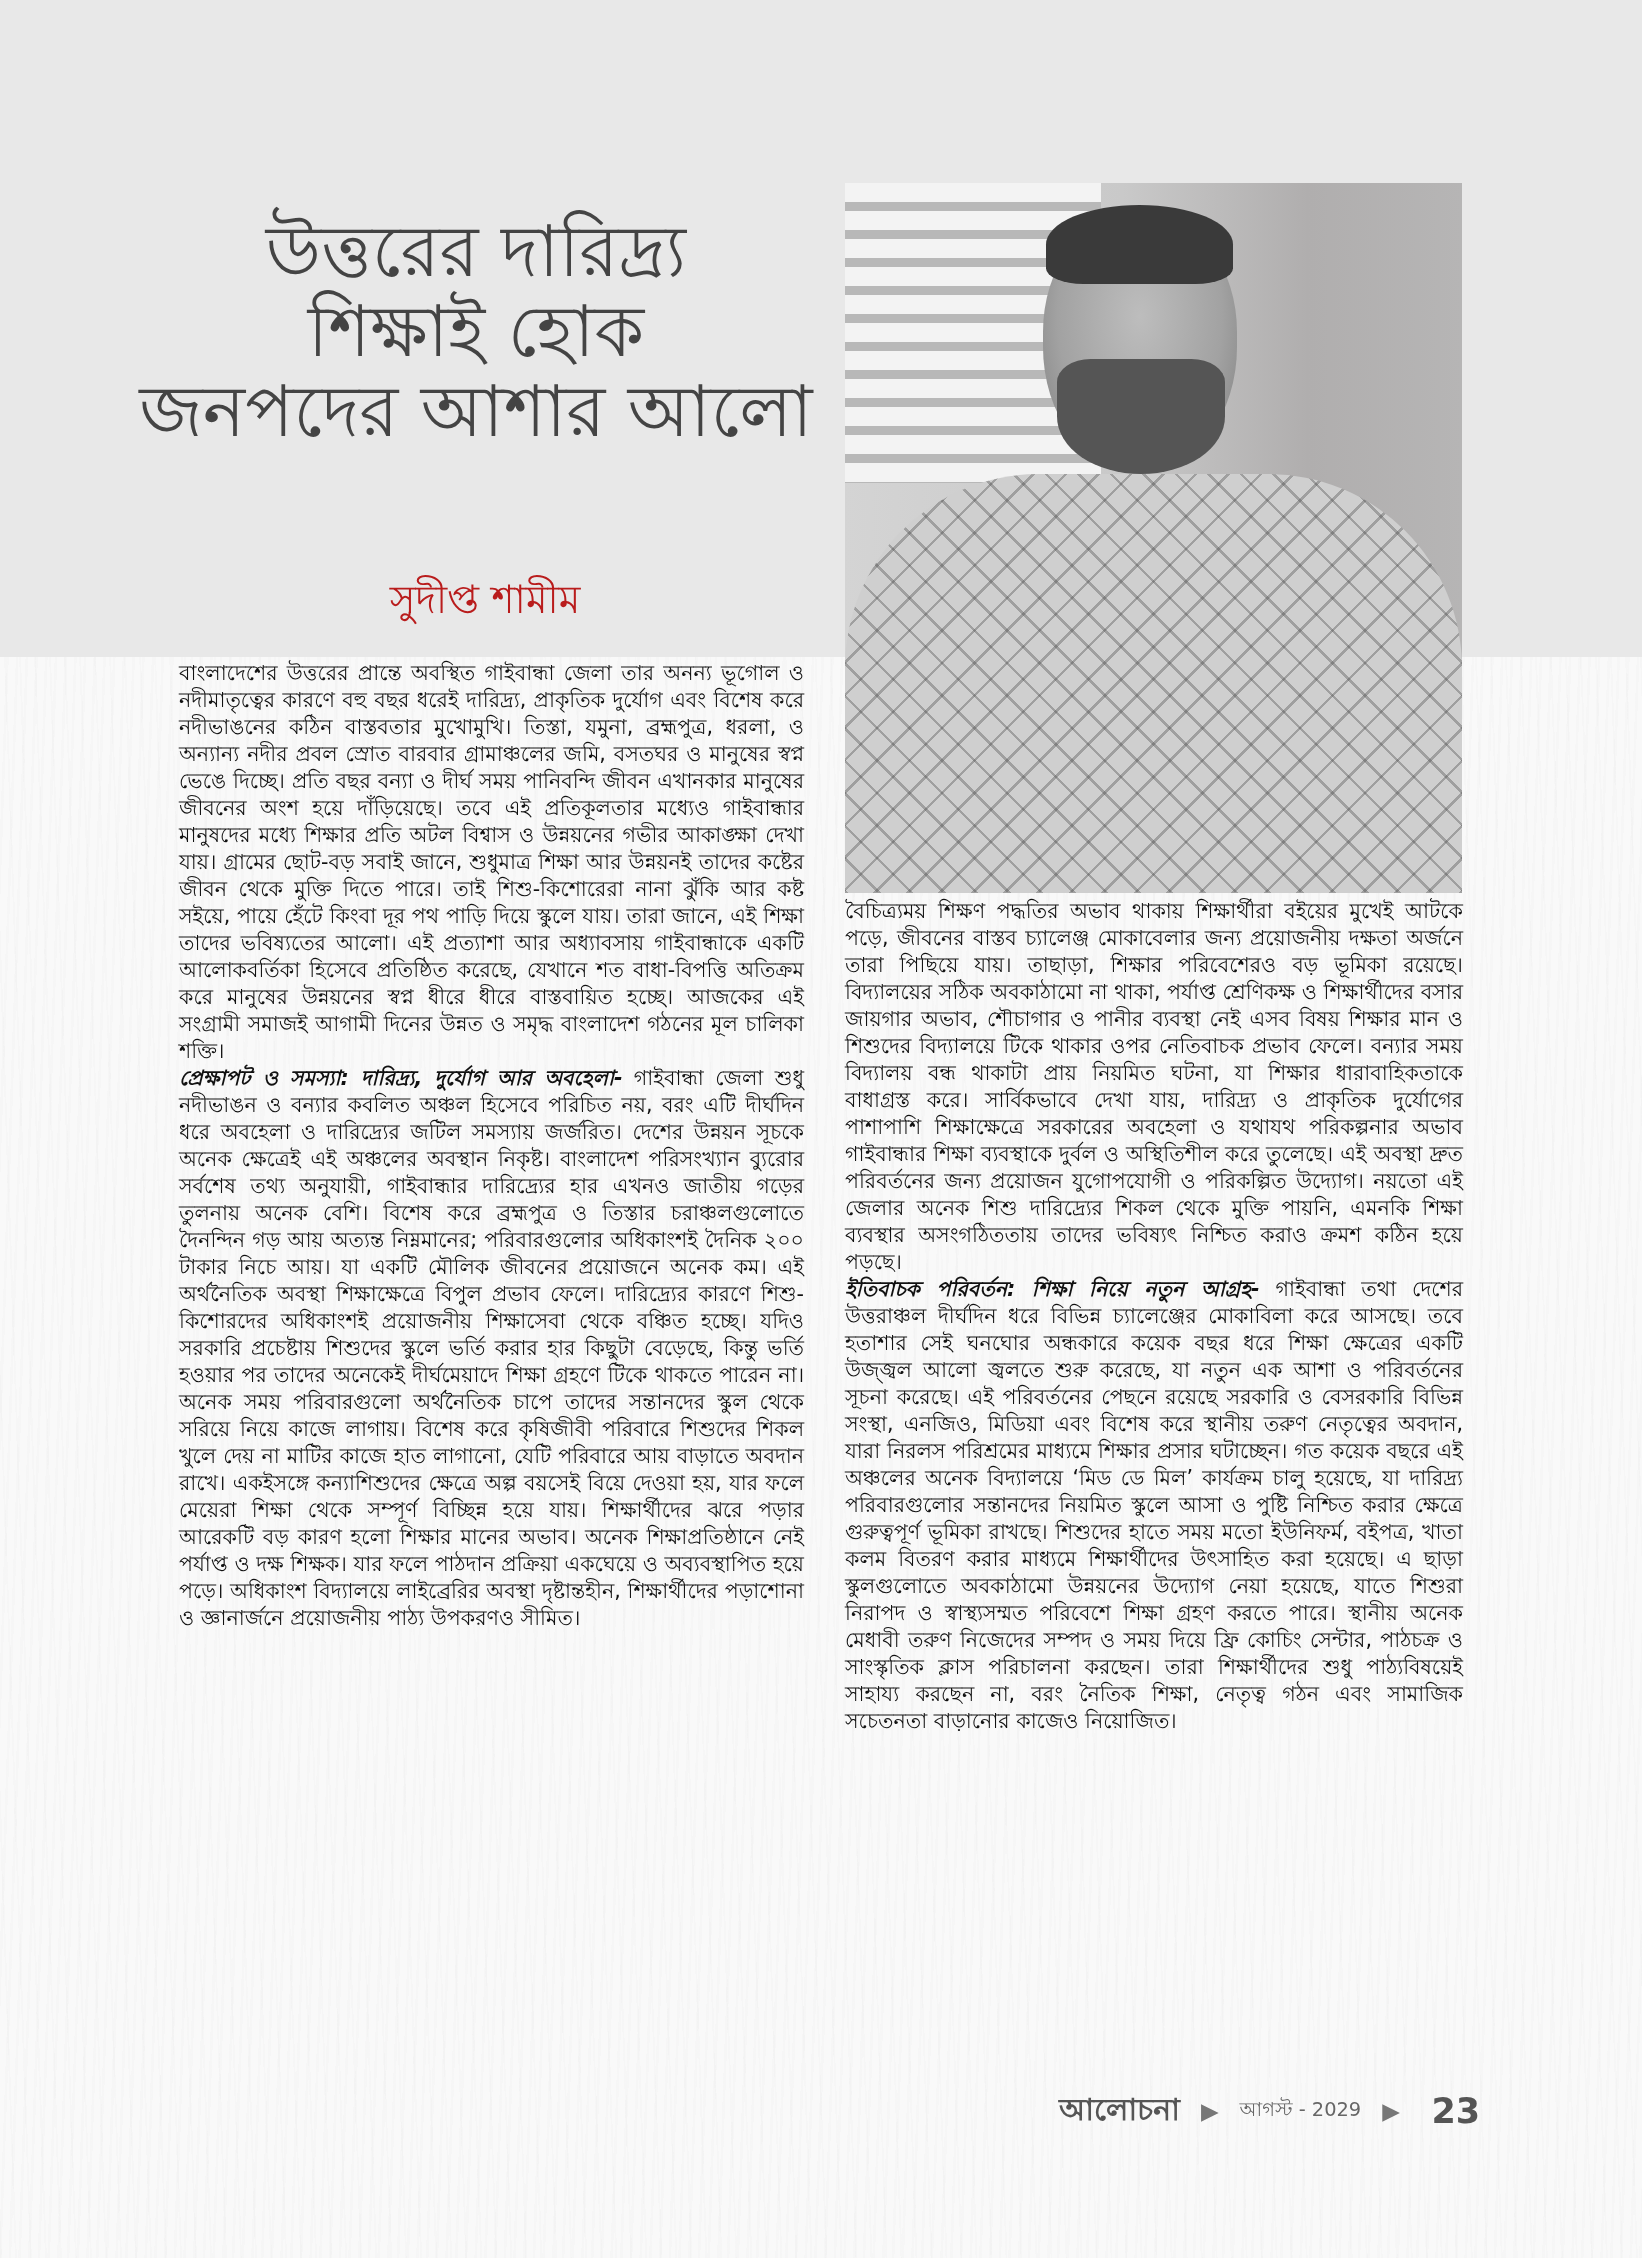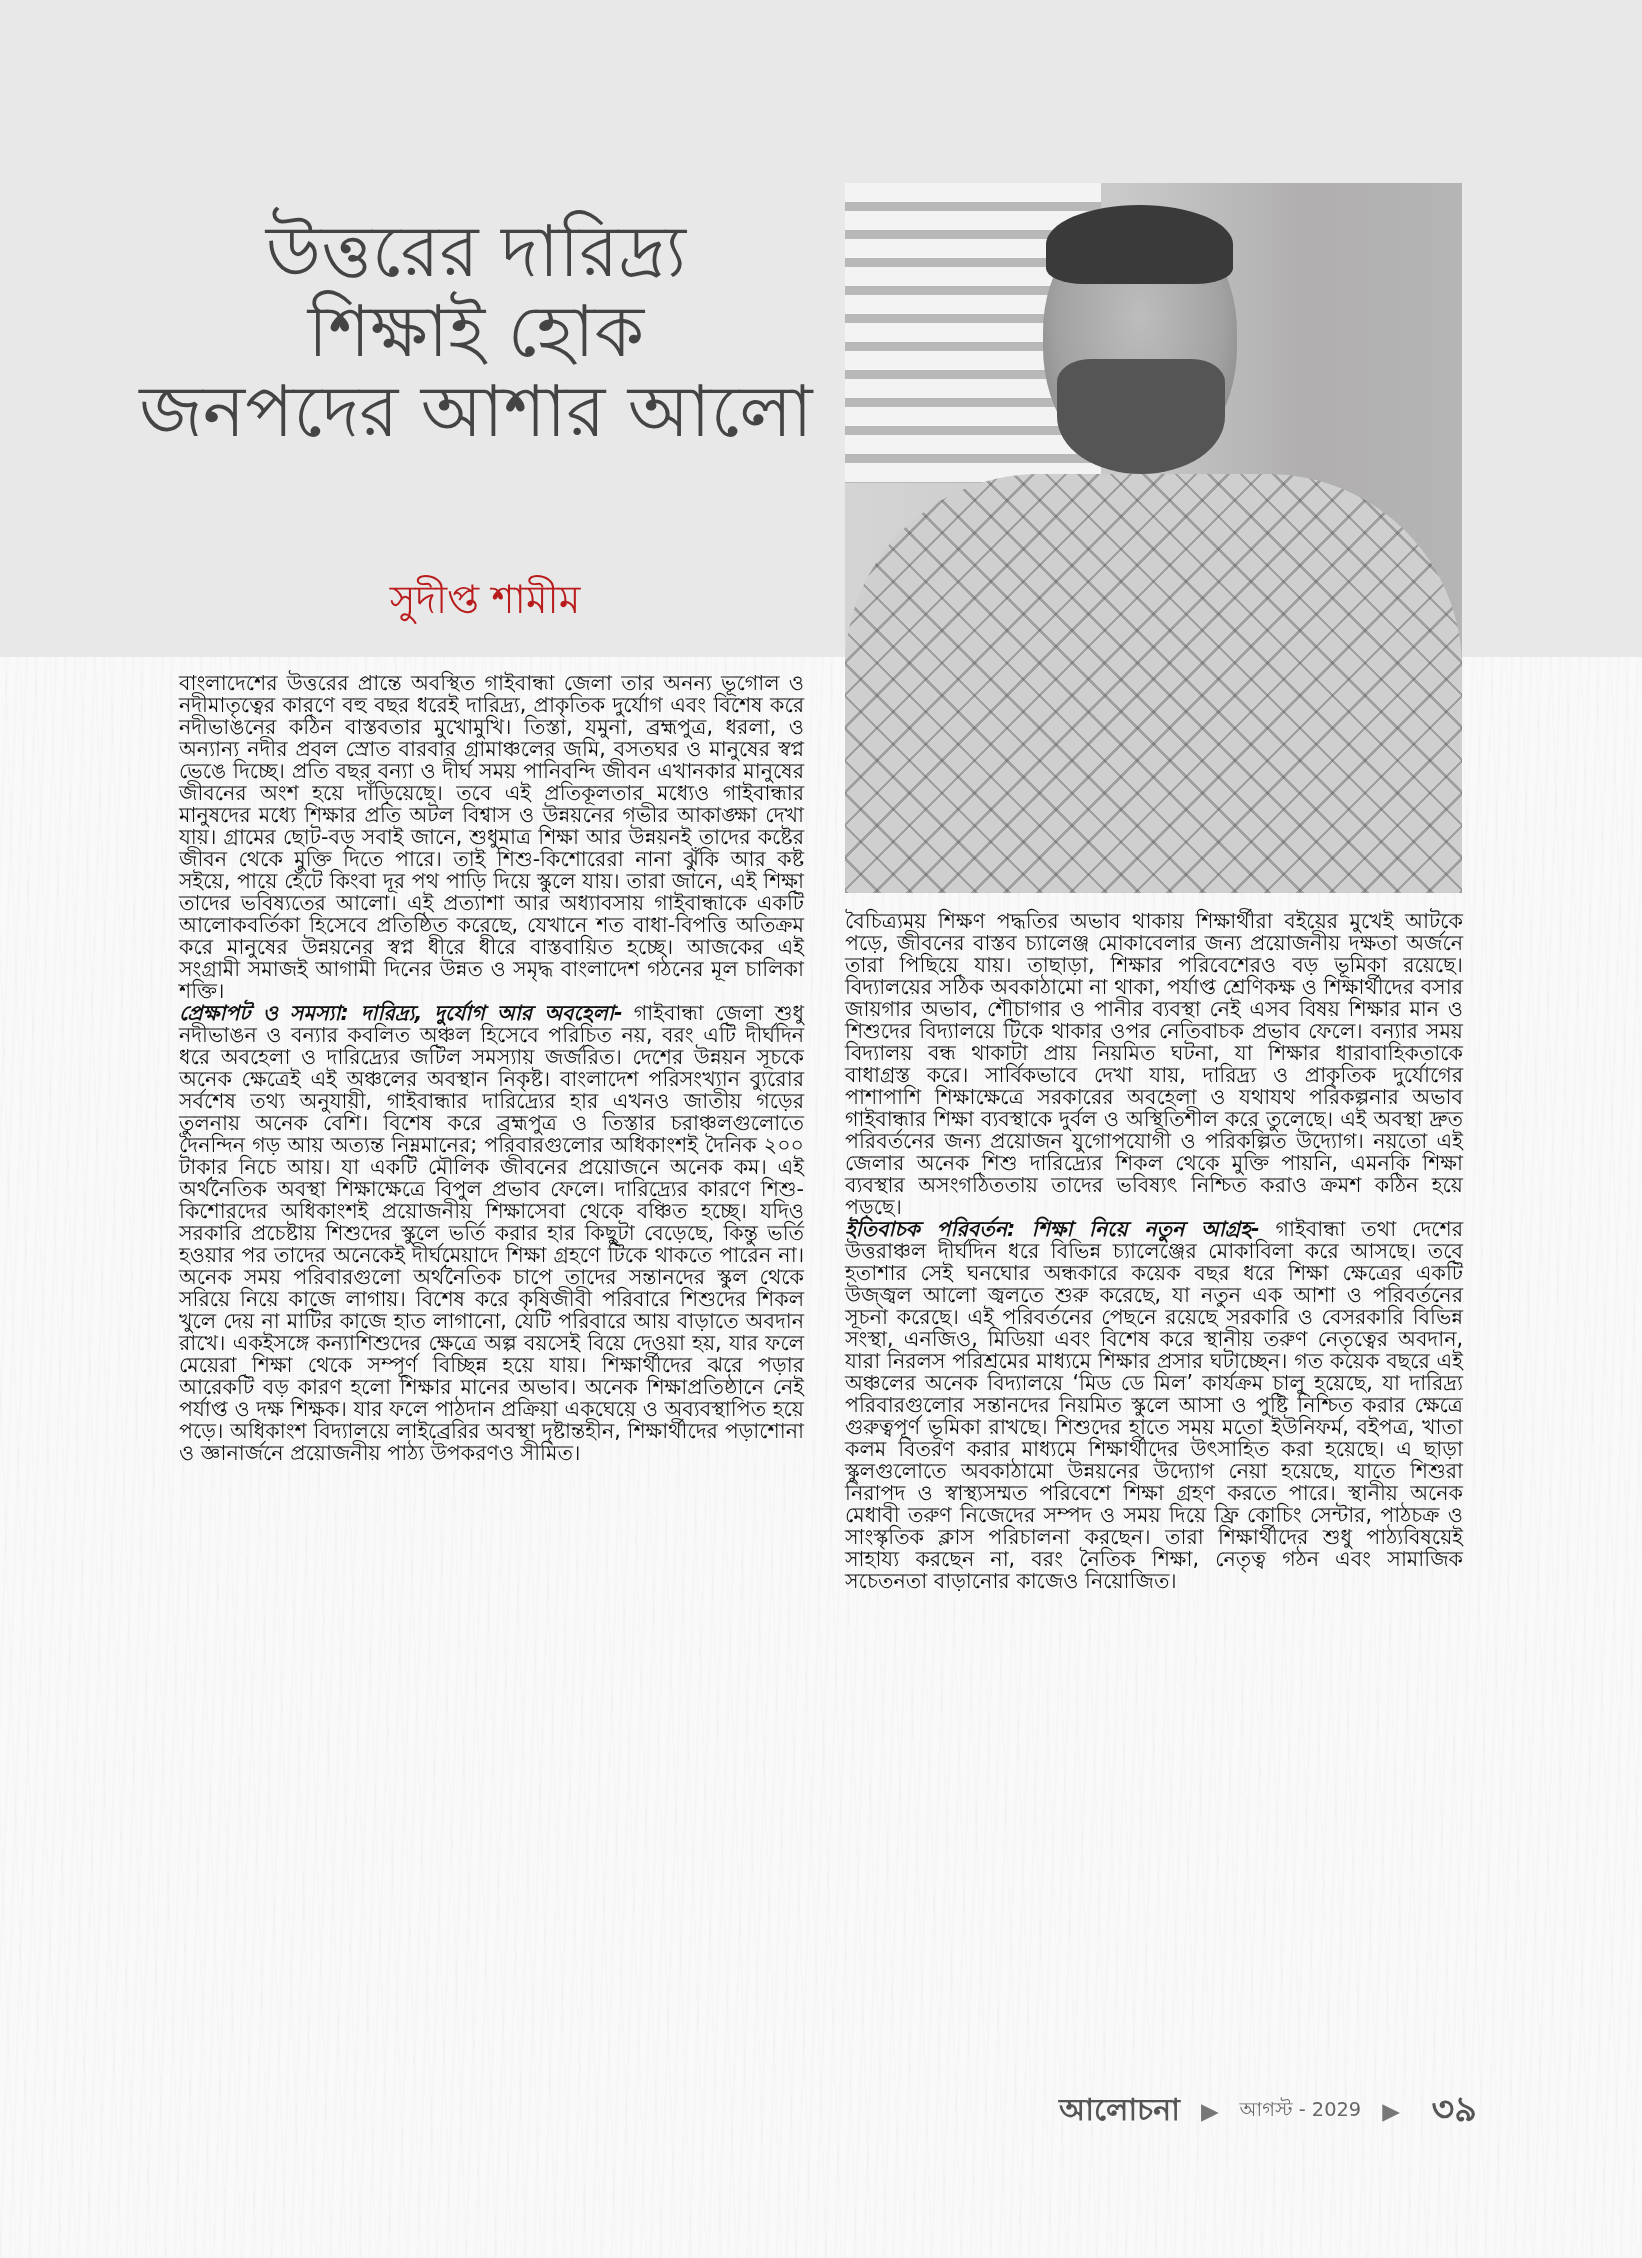--- a/index.html
+++ b/index.html
@@ -59,22 +59,22 @@
     position: absolute; left: 201px; top: 22px; width: 187px; height: 79px;
     border-radius: 50% 50% 20% 20%;
     background: #3a3a3a;
   }
   .photo .beard {
     position: absolute; left: 212px; top: 176px; width: 168px; height: 115px;
     border-radius: 20% 20% 50% 50%;
     background: #555;
   }
   .col {
-    position: absolute; font-size: 20.6px; line-height: 22px;
-    text-align: justify; color: #111; margin-top: 12px;
+    position: absolute; font-size: 20.6px; line-height: 27px;
+    text-align: justify; color: #111;
   }
   .col p { margin: 0; }
   .col-left { left: 179px; top: 660px; width: 625px; }
   .col-right { left: 845px; top: 898px; width: 618px; }
   .subhead { font-weight: bold; font-style: italic; }
   .footer {
     position: absolute; left: 1059px; top: 2089px; width: 415px; height: 44px;
     display: flex; align-items: center; gap: 21px; color: #666;
     white-space: nowrap;
   }
@@ -113,15 +113,15 @@
 <div class="col col-right">
   <p>বৈচিত্র্যময় শিক্ষণ পদ্ধতির অভাব থাকায় শিক্ষার্থীরা বইয়ের মুখেই আটকে পড়ে, জীবনের বাস্তব চ্যালেঞ্জ মোকাবেলার জন্য প্রয়োজনীয় দক্ষতা অর্জনে তারা পিছিয়ে যায়। তাছাড়া, শিক্ষার পরিবেশেরও বড় ভূমিকা রয়েছে। বিদ্যালয়ের সঠিক অবকাঠামো না থাকা, পর্যাপ্ত শ্রেণিকক্ষ ও শিক্ষার্থীদের বসার জায়গার অভাব, শৌচাগার ও পানীর ব্যবস্থা নেই এসব বিষয় শিক্ষার মান ও শিশুদের বিদ্যালয়ে টিকে থাকার ওপর নেতিবাচক প্রভাব ফেলে। বন্যার সময় বিদ্যালয় বন্ধ থাকাটা প্রায় নিয়মিত ঘটনা, যা শিক্ষার ধারাবাহিকতাকে বাধাগ্রস্ত করে। সার্বিকভাবে দেখা যায়, দারিদ্র্য ও প্রাকৃতিক দুর্যোগের পাশাপাশি শিক্ষাক্ষেত্রে সরকারের অবহেলা ও যথাযথ পরিকল্পনার অভাব গাইবান্ধার শিক্ষা ব্যবস্থাকে দুর্বল ও অস্থিতিশীল করে তুলেছে। এই অবস্থা দ্রুত পরিবর্তনের জন্য প্রয়োজন যুগোপযোগী ও পরিকল্পিত উদ্যোগ। নয়তো এই জেলার অনেক শিশু দারিদ্র্যের শিকল থেকে মুক্তি পায়নি, এমনকি শিক্ষা ব্যবস্থার অসংগঠিততায় তাদের ভবিষ্যৎ নিশ্চিত করাও ক্রমশ কঠিন হয়ে পড়ছে।</p>
   <p><span class="subhead">ইতিবাচক পরিবর্তন: শিক্ষা নিয়ে নতুন আগ্রহ-</span><span> গাইবান্ধা তথা দেশের উত্তরাঞ্চল দীর্ঘদিন ধরে বিভিন্ন চ্যালেঞ্জের মোকাবিলা করে আসছে। তবে হতাশার সেই ঘনঘোর অন্ধকারে কয়েক বছর ধরে শিক্ষা ক্ষেত্রের একটি উজ্জ্বল আলো জ্বলতে শুরু করেছে, যা নতুন এক আশা ও পরিবর্তনের সূচনা করেছে। এই পরিবর্তনের পেছনে রয়েছে সরকারি ও বেসরকারি বিভিন্ন সংস্থা, এনজিও, মিডিয়া এবং বিশেষ করে স্থানীয় তরুণ নেতৃত্বের অবদান, যারা নিরলস পরিশ্রমের মাধ্যমে শিক্ষার প্রসার ঘটাচ্ছেন। গত কয়েক বছরে এই অঞ্চলের অনেক বিদ্যালয়ে ‘মিড ডে মিল’ কার্যক্রম চালু হয়েছে, যা দারিদ্র্য পরিবারগুলোর সন্তানদের নিয়মিত স্কুলে আসা ও পুষ্টি নিশ্চিত করার ক্ষেত্রে গুরুত্বপূর্ণ ভূমিকা রাখছে। শিশুদের হাতে সময় মতো ইউনিফর্ম, বইপত্র, খাতা কলম বিতরণ করার মাধ্যমে শিক্ষার্থীদের উৎসাহিত করা হয়েছে। এ ছাড়া স্কুলগুলোতে অবকাঠামো উন্নয়নের উদ্যোগ নেয়া হয়েছে, যাতে শিশুরা নিরাপদ ও স্বাস্থ্যসম্মত পরিবেশে শিক্ষা গ্রহণ করতে পারে। স্থানীয় অনেক মেধাবী তরুণ নিজেদের সম্পদ ও সময় দিয়ে ফ্রি কোচিং সেন্টার, পাঠচক্র ও সাংস্কৃতিক ক্লাস পরিচালনা করছেন। তারা শিক্ষার্থীদের শুধু পাঠ্যবিষয়েই সাহায্য করছেন না, বরং নৈতিক শিক্ষা, নেতৃত্ব গঠন এবং সামাজিক সচেতনতা বাড়ানোর কাজেও নিয়োজিত।</span></p>
 </div>
 
 <div class="footer">
   <span class="mag">আলোচনা</span>
   <span class="arrow">▶</span>
   <span class="date">আগস্ট - 2029</span>
   <span class="arrow">▶</span>
-  <span class="pageno">৩৯</span>
+  <span class="pageno">23</span>
 </div>
 
 
 </body></html>

